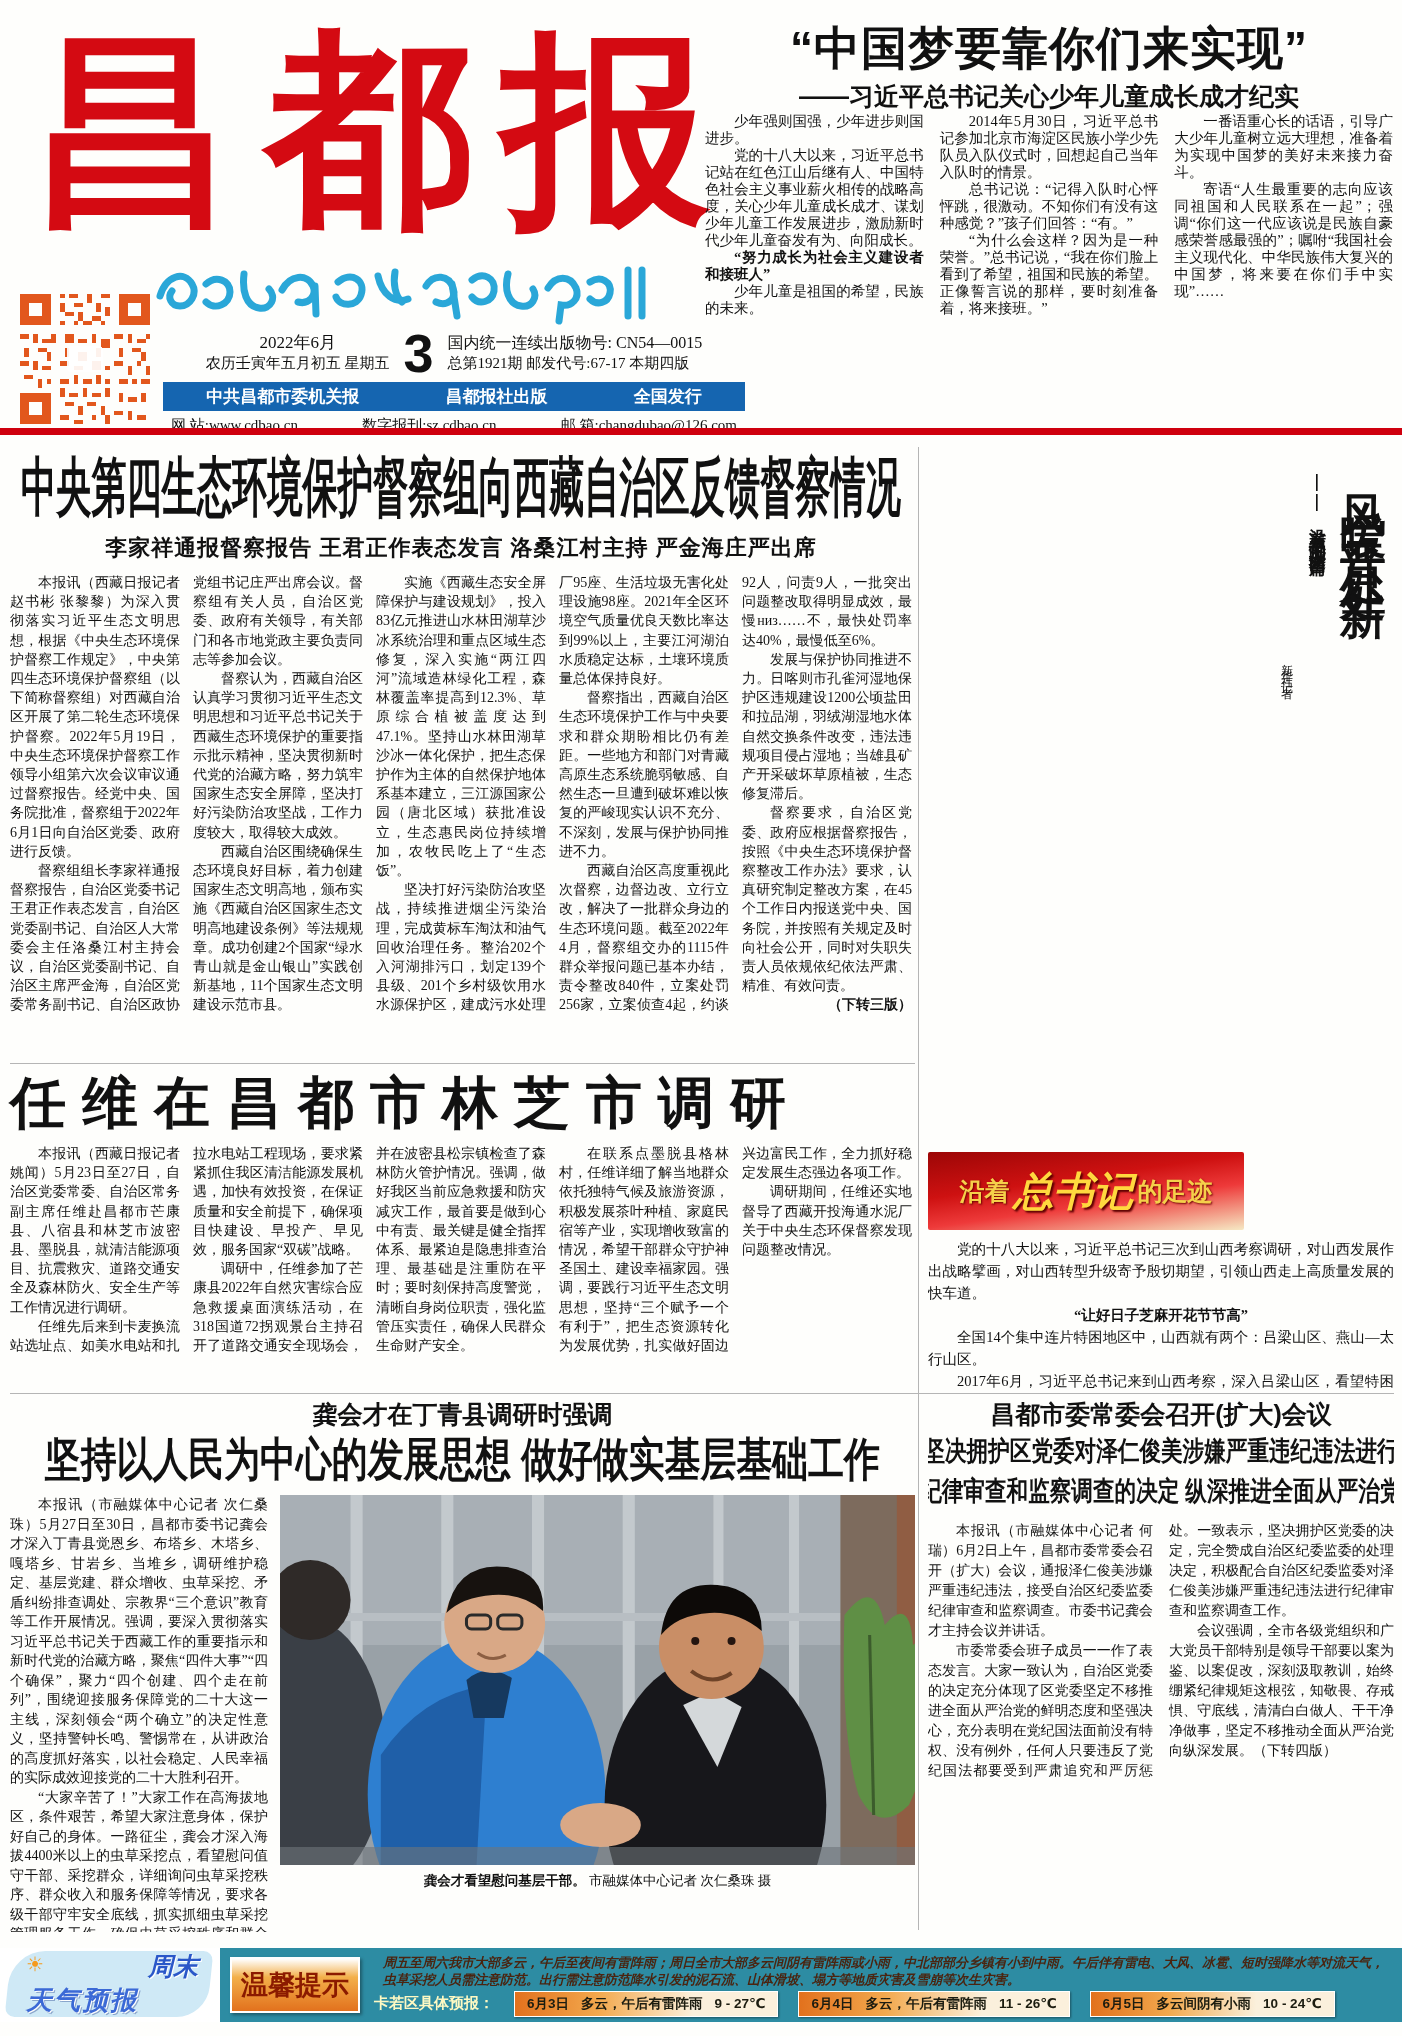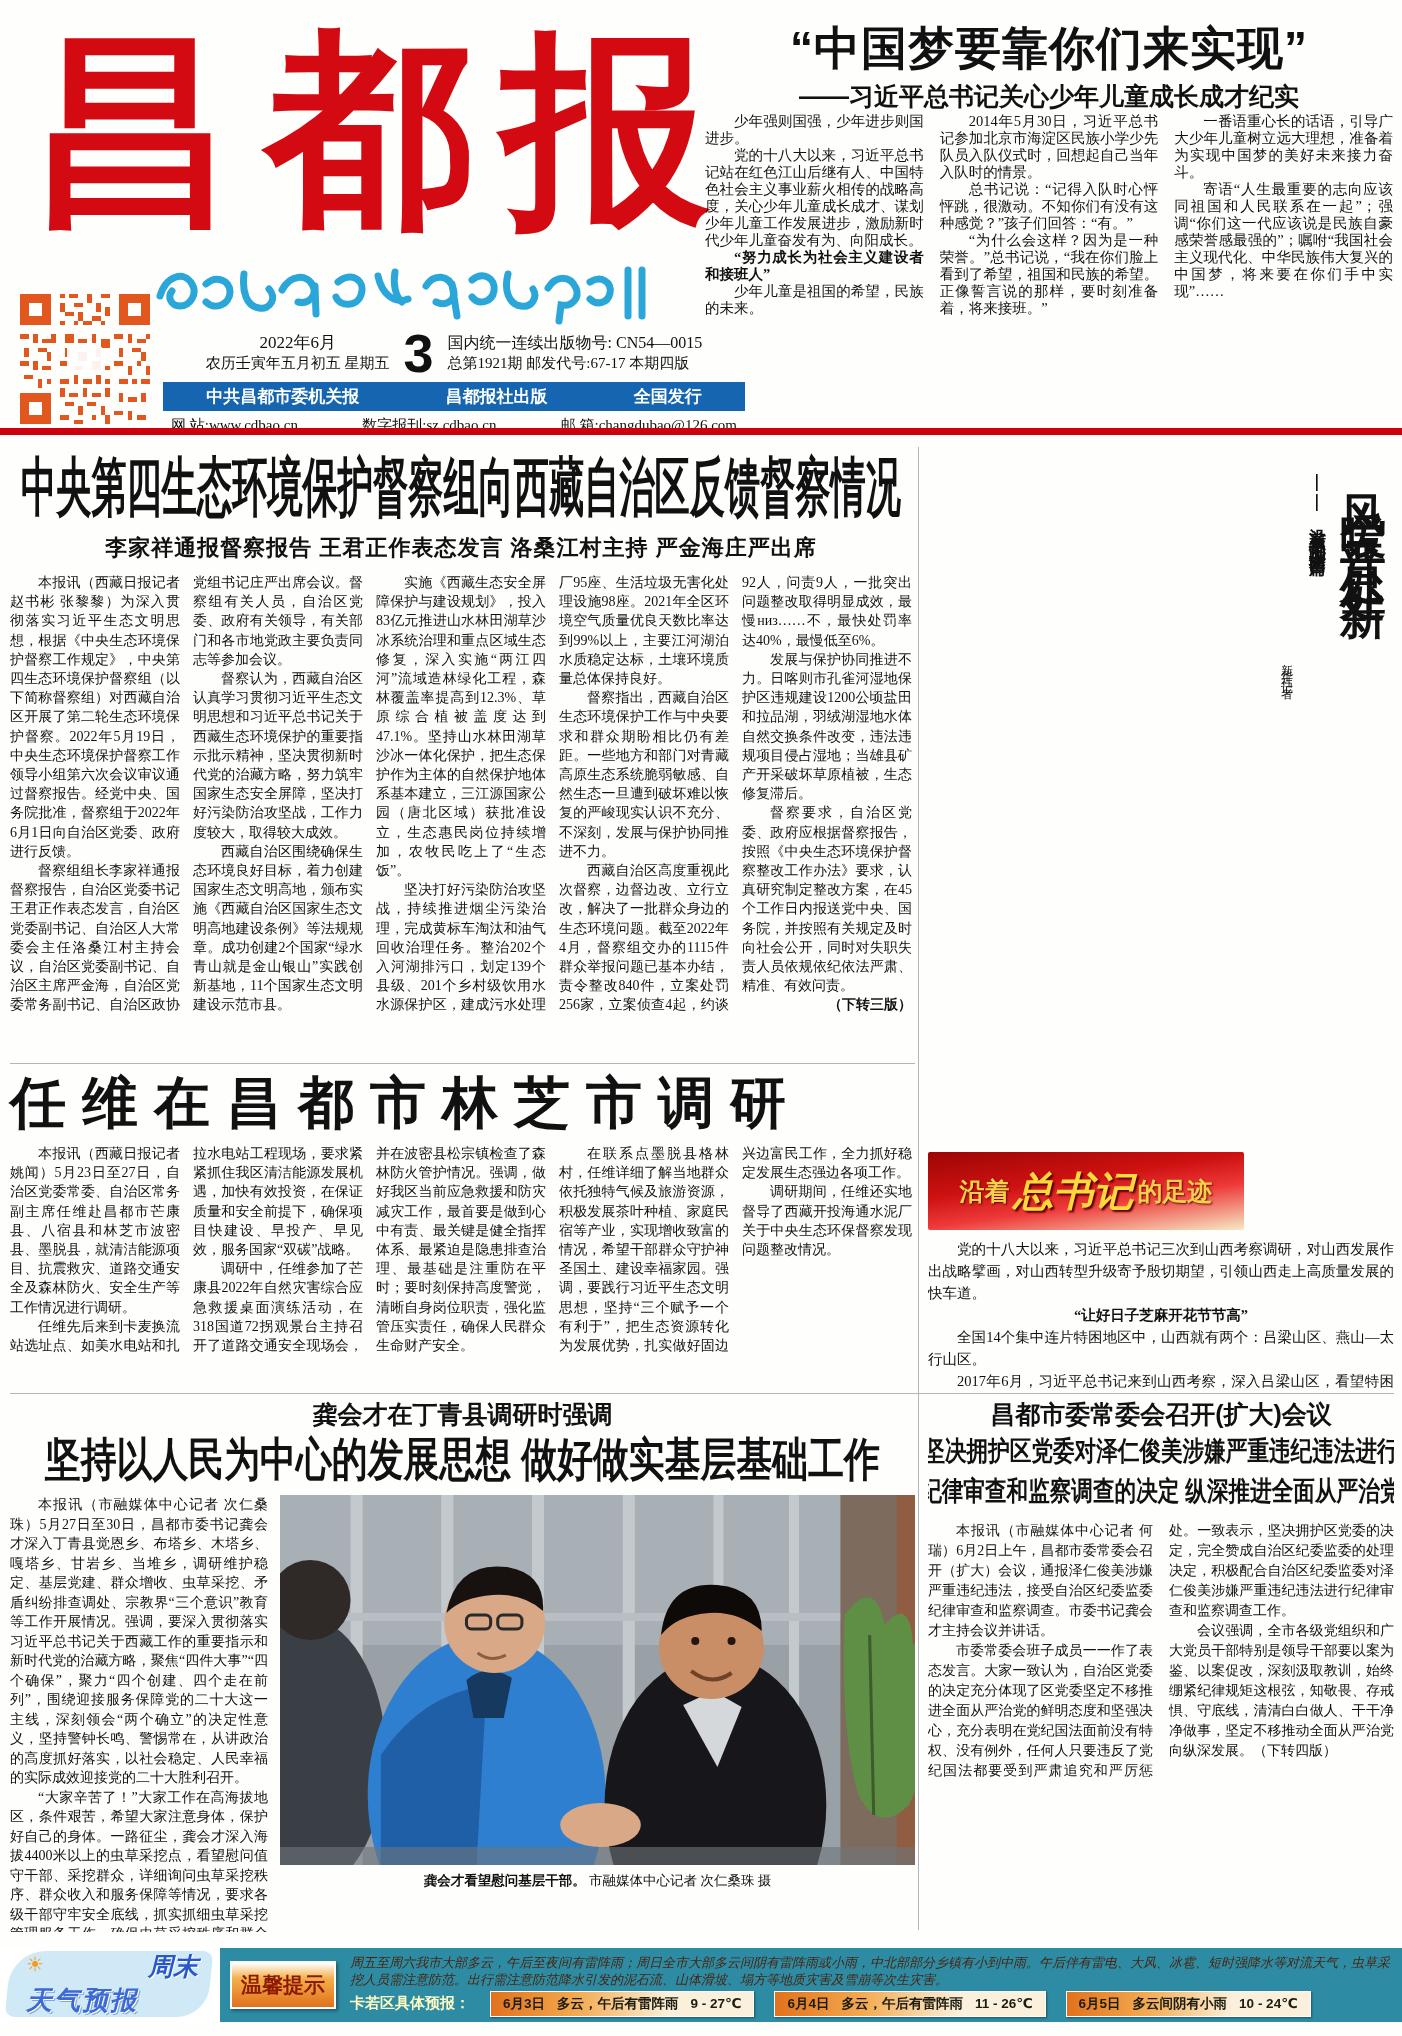--- a/index.html
+++ b/index.html
@@ -97,24 +97,24 @@
   .wx-blob{position:absolute;left:8px;top:3px;width:202px;height:66px;background:#cfe9f6;
      border-radius:34px 10px 30px 10px;transform:skewX(-6deg);}
   .wx-sun{position:absolute;left:26px;top:4px;font-size:20px;color:#f59a1d;}
   .wx-t1{position:absolute;right:22px;top:2px;font-size:25px;font-weight:bold;font-style:italic;
      color:#2a57c8;text-shadow:1px 1px 0 #fff;}
   .wx-t2{position:absolute;left:26px;bottom:4px;font-size:26px;font-weight:bold;font-style:italic;
      color:#3b69d6;letter-spacing:2px;text-shadow:1px 1px 0 #fff,2px 2px 0 #8aa6cc;}
   .wx-panel{position:absolute;left:220px;top:0;right:0;height:74px;background:#2d8ca3;
      display:flex;align-items:center;padding:0 10px;gap:14px;box-sizing:border-box;}
   .wx-tip-label{flex-shrink:0;background:linear-gradient(180deg,#ffffff 0%,#f3b04a 35%,#e2711d 100%);
-     border:2px solid #fff;color:#8b1a00;font-weight:bold;font-size:21px;padding:8px 9px;
+     border:2px solid #fff;color:#8b1a00;font-weight:bold;font-size:27px;padding:8px 9px;
      box-shadow:2px 2px 3px rgba(0,0,0,.35);}
   .wx-right{flex:1;display:flex;flex-direction:column;gap:3px;}
-  .wx-tips{font-size:13px;line-height:17px;color:#4a2410;font-weight:normal;font-style:italic;}
+  .wx-tips{font-size:13px;line-height:17px;color:#4a2410;font-weight:bold;font-style:italic;margin-left:9px;}
   .wx-frow{display:flex;align-items:center;gap:20px;}
   .wx-area{font-size:15px;font-weight:bold;color:#fef9c3;}
   .wx-box{background:linear-gradient(90deg,#e2711d 0%,#f3a94e 32%,#fbf0dc 68%,#fbf0dc 100%);
      border:1px solid #fff;padding:3px 12px;font-size:13.5px;font-weight:bold;color:#1c1c10;
      display:flex;gap:12px;box-shadow:1px 1px 2px rgba(0,0,0,.4);white-space:nowrap;}
 </style>
 </head>
 <body>
 
 <div id="page">

